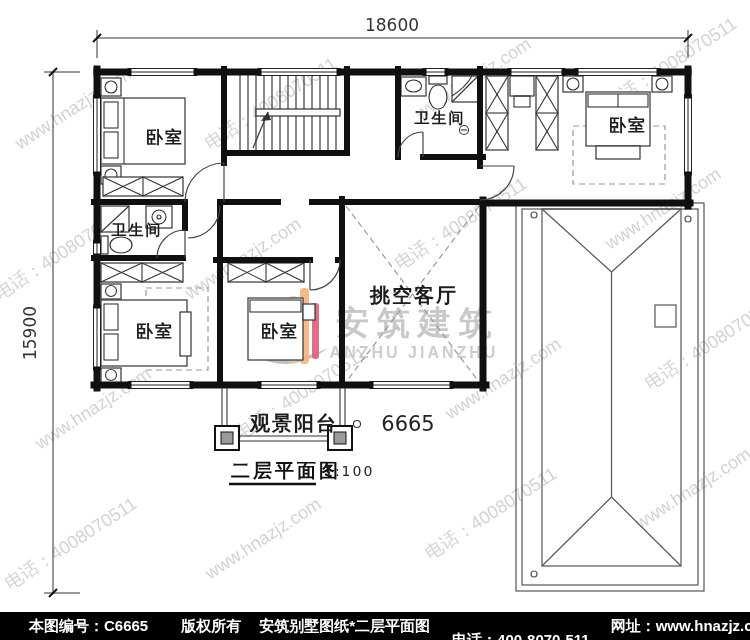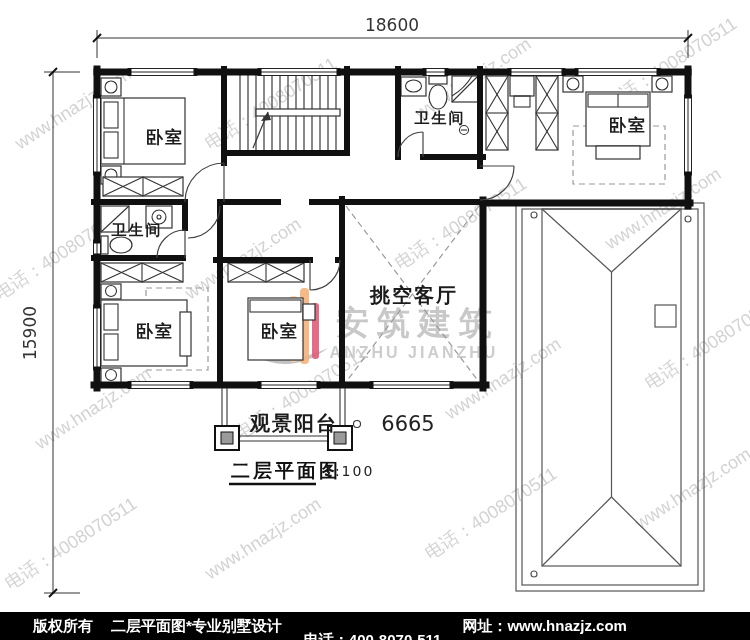--- a/index.html
+++ b/index.html
@@ -339,18 +339,19 @@
 
   <g>
     <text class="numtxt" x="408" y="431">6665</text>
     <text class="titletxt" x="231" y="477">二层平面图</text>
     <line x1="229" y1="484" x2="316" y2="484" stroke="#111" stroke-width="2.5"></line>
     <text class="scaletxt" x="324" y="476">1:100</text>
   </g>
 </svg>
 
 <div id="footer-bar">
+  <span class="f-sheet">本图编号：C6665</span>
   <span class="f-copy">版权所有</span>
-  <span class="f-brand">二层平面图*专业别墅设计</span>
+  <span class="f-brand">安筑别墅图纸*二层平面图</span>
   <span class="f-phone">电话：400-8070-511</span>
   <span class="f-site">网址：www.hnazjz.com</span>
 </div>
 </div>
 
 </body></html>

